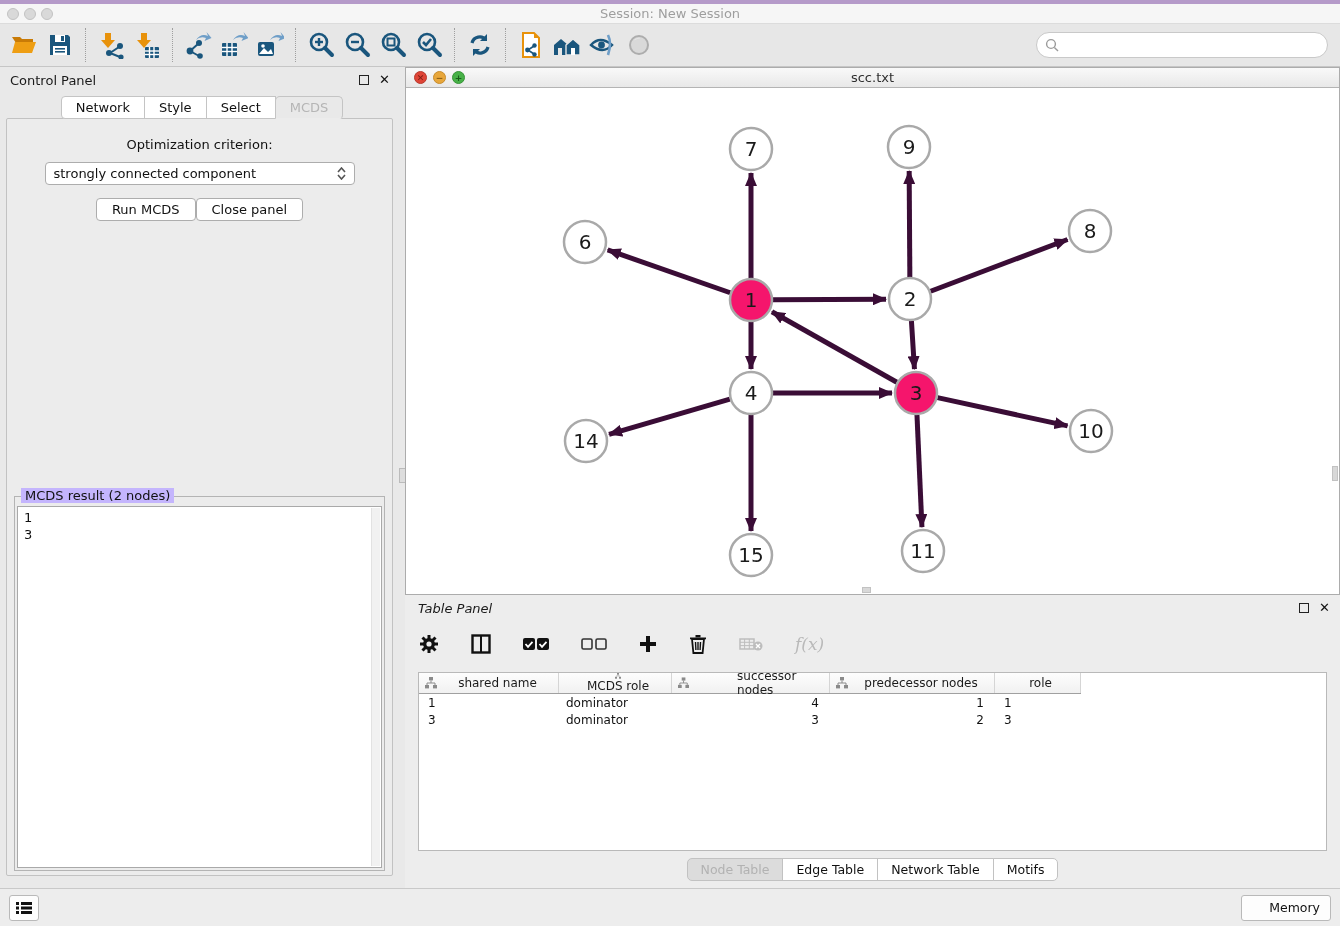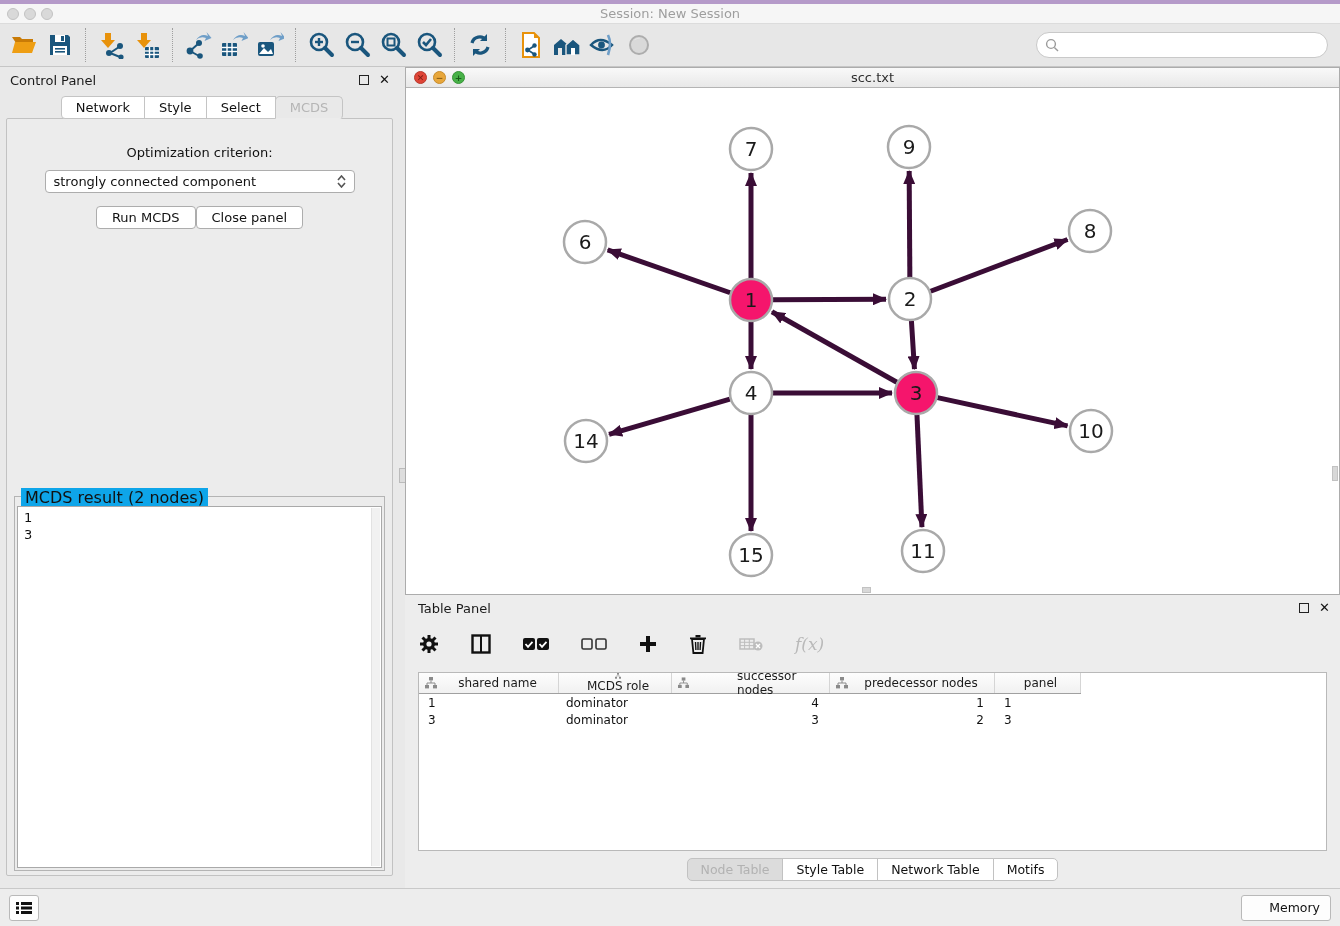--- a/index.html
+++ b/index.html
@@ -24,27 +24,27 @@
   .control-panel { position:absolute; left:0; top:67px; width:400px; height:821px; }
   .panel-head { height:26px; display:flex; align-items:center; padding:0 10px; font-size:13px; color:#1A1A1A; }
   .panel-head .spacer { flex:1; }
   .float-icon { width:10px; height:10px; border:1.6px solid #222; margin-right:10px; }
   .close-icon { font-size:13px; font-weight:bold; color:#111; line-height:10px; }
   .cp-tabs { position:relative; z-index:2; height:23px; display:flex; justify-content:center; margin-top:3px; }
   .cp-tab { height:23px; padding:0 14px; background:#FFF; border:1px solid #C4C4C4; font-size:13px; display:flex; align-items:center; margin-left:-1px; color:#111; }
   .cp-tab:first-child { border-top-left-radius:4px; border-bottom-left-radius:4px; margin-left:4px; }
   .cp-tab.active { background:#E9E9E9; color:#B5B5B5; border-top-left-radius:5px; border-top-right-radius:5px; border-bottom-right-radius:4px; border-bottom-color:#ECECEC; }
   .cp-content { position:absolute; left:6px; right:7px; top:51px; bottom:12px; background:#ECECEC; border:1px solid #C2C2C2; border-radius:2px; }
-  .opt-label { text-align:center; font-size:13px; color:#111; margin-top:26px; }
+  .opt-label { text-align:center; font-size:13px; color:#111; margin-top:18px; }
   .combo { margin:10px auto 0; width:310px; height:23px; background:#fff; border:1px solid #ADADAD; border-radius:4px; display:flex; align-items:center; padding:0 8px; font-size:13px; color:#111; }
   .combo .stepper { margin-left:auto; display:flex; flex-direction:column; align-items:center; gap:1px; }
   .btn-row { display:flex; justify-content:center; margin-top:13px; }
   .ui-btn { height:23px; padding:0 15px; background:#fff; border:1px solid #ADADAD; border-radius:4px; font-size:13px; color:#111; display:flex; align-items:center; }
   .result-group { position:absolute; left:7px; right:7px; top:377px; bottom:4px; border:1px solid #B4B4B4; }
-  .result-legend { position:absolute; top:-9px; left:6px; background:#0ea5e9; padding:0 4px; font-size:16px; color:#111; }
+  .result-legend { position:absolute; top:-9px; left:6px; background:#c4b5fd; padding:0 4px; font-size:13px; color:#111; }
   .result-list { position:absolute; left:2px; right:2px; top:9px; bottom:2px; background:#fff; border:1px solid #A9A9A9; font-size:13px; color:#111; padding:2px 6px; position:absolute; }
   .result-line { line-height:17px; }
   .result-scroll { position:absolute; top:1px; bottom:1px; right:1px; width:9px; background:#F1F1F1; border-left:1px solid #E2E2E2; }
 
   
   .vsplit-handle { position:absolute; left:399px; top:468px; width:7px; height:15px; background:#DDD; border:1px solid #BBB; }
 
   
   .network-panel { position:absolute; left:405px; top:67px; width:935px; height:528px; background:#fff; border:1px solid #ACACAC; }
   .nw-titlebar { position:relative; height:20px; background:linear-gradient(#F9F9F9,#E8E8E8); border-bottom:1px solid #B4B4B4; }
@@ -358,21 +358,21 @@
           <text x="180" y="359" text-anchor="middle" font-size="20" fill="#1A1A1A" font-family="&quot;DejaVu Sans&quot;, sans-serif">14</text>
           <circle cx="345" cy="466" r="21" fill="#FFFFFF" stroke="#A9A9A9" stroke-width="2.5"></circle>
           <text x="345" y="473" text-anchor="middle" font-size="20" fill="#1A1A1A" font-family="&quot;DejaVu Sans&quot;, sans-serif">15</text>
         </svg>
     </div>
     <div class="nw-handle-bottom"></div>
     <div class="nw-handle-right"></div>
   </div>
 
   <div class="table-panel">
-    <div class="panel-head" style="padding-left:13px;">
+    <div class="panel-head" style="padding-left:13px;font-style:italic;">
       <span>Table Panel</span>
       <span class="spacer"></span>
       <span class="float-icon"></span>
       <span class="close-icon">✕</span>
     </div>
     <div class="tp-toolbar">
       <div class="tp-tool">
         <svg width="20" height="20" viewBox="0 0 20 20">
           <g stroke="#111" stroke-width="3">
               <line x1="10" y1="1" x2="10" y2="19"></line>
@@ -484,41 +484,41 @@
                 <rect x="0" y="8" width="4" height="3.4"></rect>
                 <rect x="8" y="8" width="4" height="3.4"></rect>
               </g>
               <g stroke="#8A8A8A" stroke-width="1" fill="none">
                 <path d="M6 3.4 v2.6 M2 8 v-2 h8 v2"></path>
               </g>
             </svg>
           <span class="th-label">predecessor nodes</span>
         </div>
         <div class="th c4">
-          <span class="th-label">panel</span>
+          <span class="th-label">role</span>
         </div>
       </div>
       <div class="trow">
         <div class="td c0">1</div>
         <div class="td c1">dominator</div>
         <div class="td c2">4</div>
         <div class="td c3">1</div>
         <div class="td c4">1</div>
       </div>
       <div class="trow">
         <div class="td c0">3</div>
         <div class="td c1">dominator</div>
         <div class="td c2">3</div>
         <div class="td c3">2</div>
         <div class="td c4">3</div>
       </div>
     </div>
     <div class="tp-tabs">
       <div class="tp-tab active">Node Table</div>
-      <div class="tp-tab">Style Table</div>
+      <div class="tp-tab">Edge Table</div>
       <div class="tp-tab">Network Table</div>
       <div class="tp-tab">Motifs</div>
     </div>
   </div>
 
   <div class="status-bar">
     <div class="sb-left-btn">
       <svg width="16" height="14" viewBox="0 0 16 14">
         <g fill="#111">
             <rect x="0" y="1" width="3" height="3"></rect>

